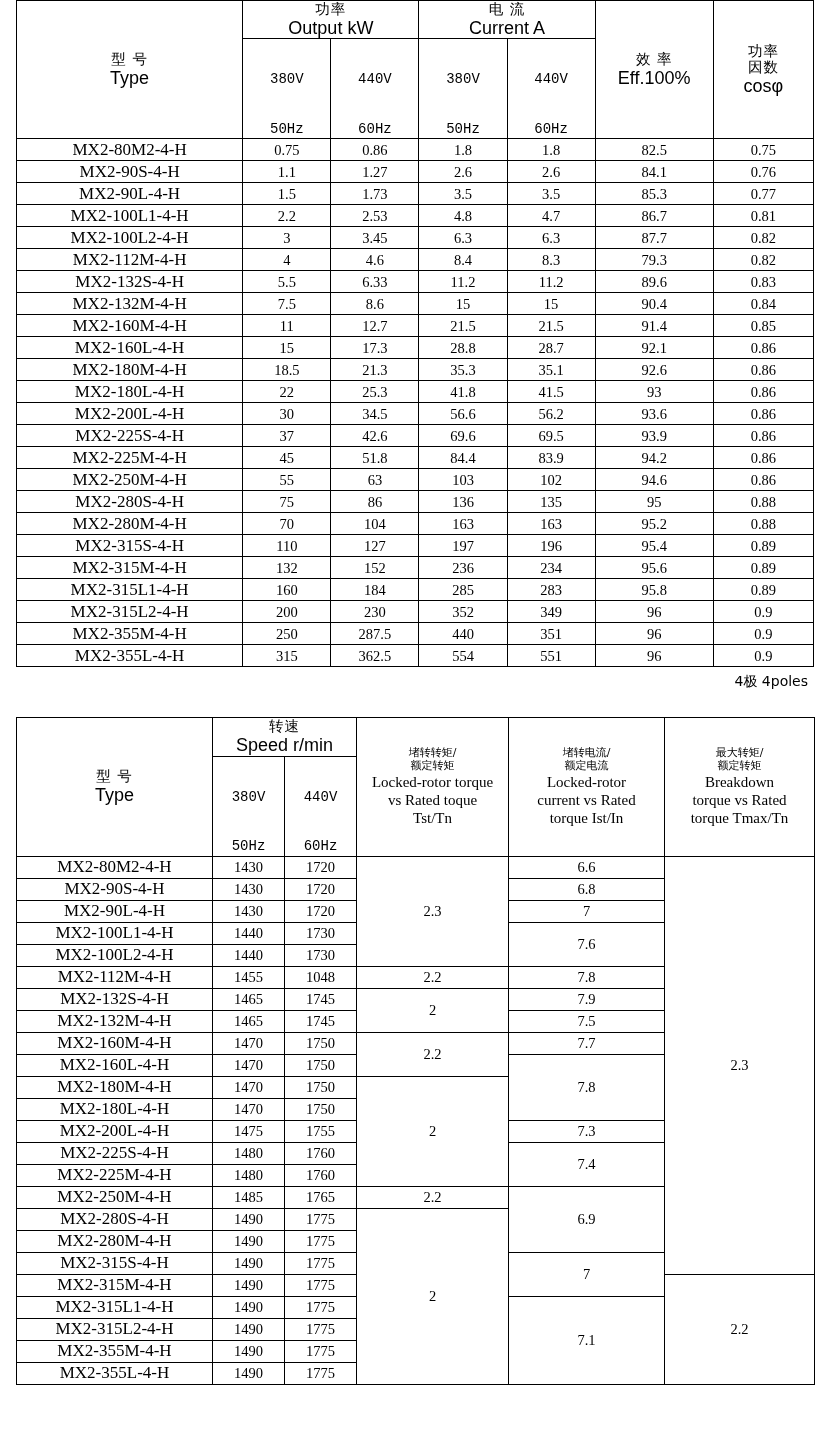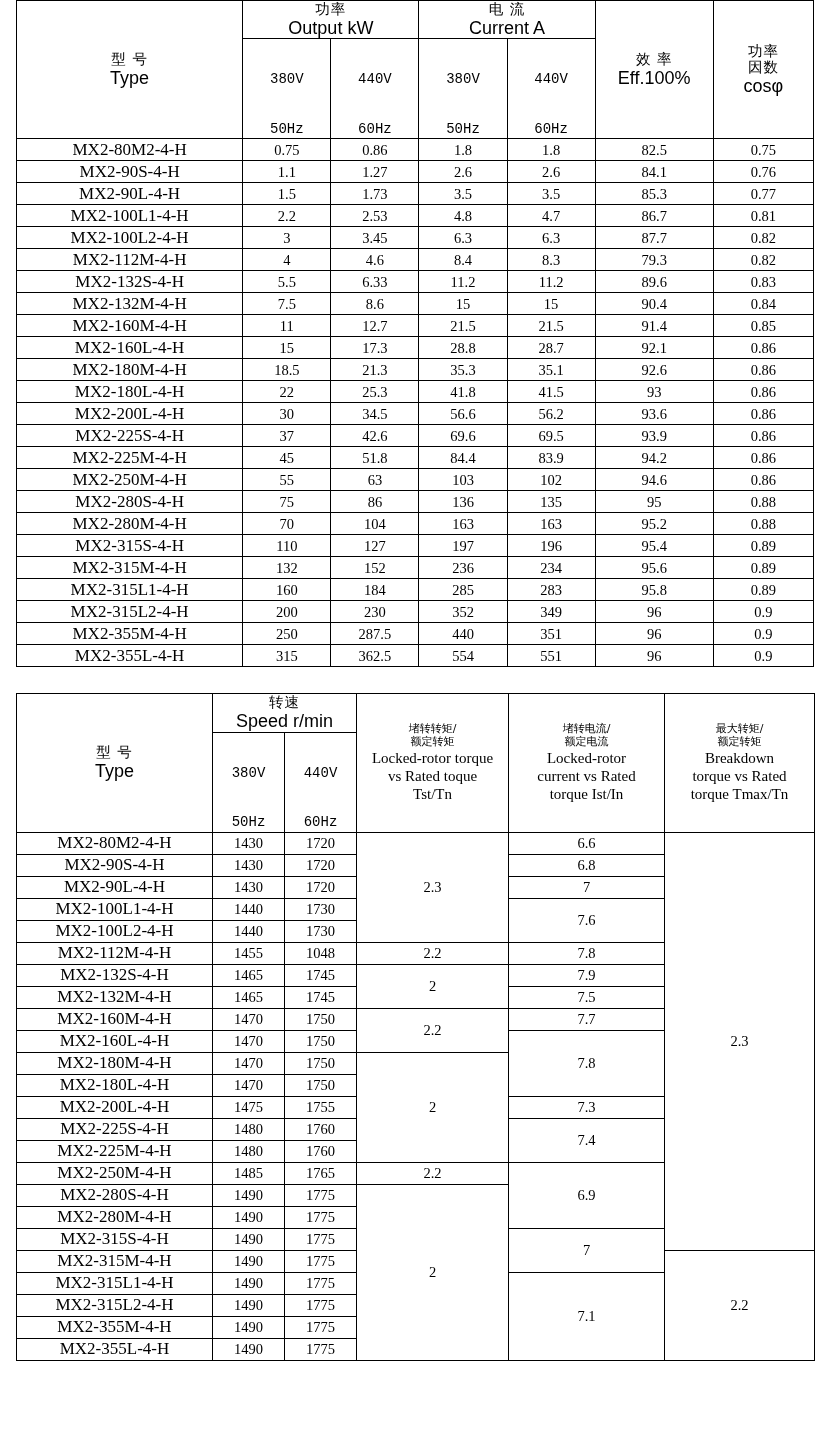--- a/index.html
+++ b/index.html
@@ -372,20 +372,23 @@
             <td class="val-cell">362.5</td>
             <td class="val-cell">554</td>
             <td class="val-cell">551</td>
             <td class="val-cell">96</td>
             <td class="val-cell">0.9</td>
           </tr>
         </tbody>
     </table>
   </div>
 
+  <div class="poles-note">
+    <span>4极  4poles</span>
+  </div>
 
   <div class="gap"></div>
 
   <div class="tbl-wrap">
     <table class="spec">
       <colgroup>
         <col style="width:196px">
         <col style="width:72px">
         <col style="width:72px">
         <col style="width:152px">

